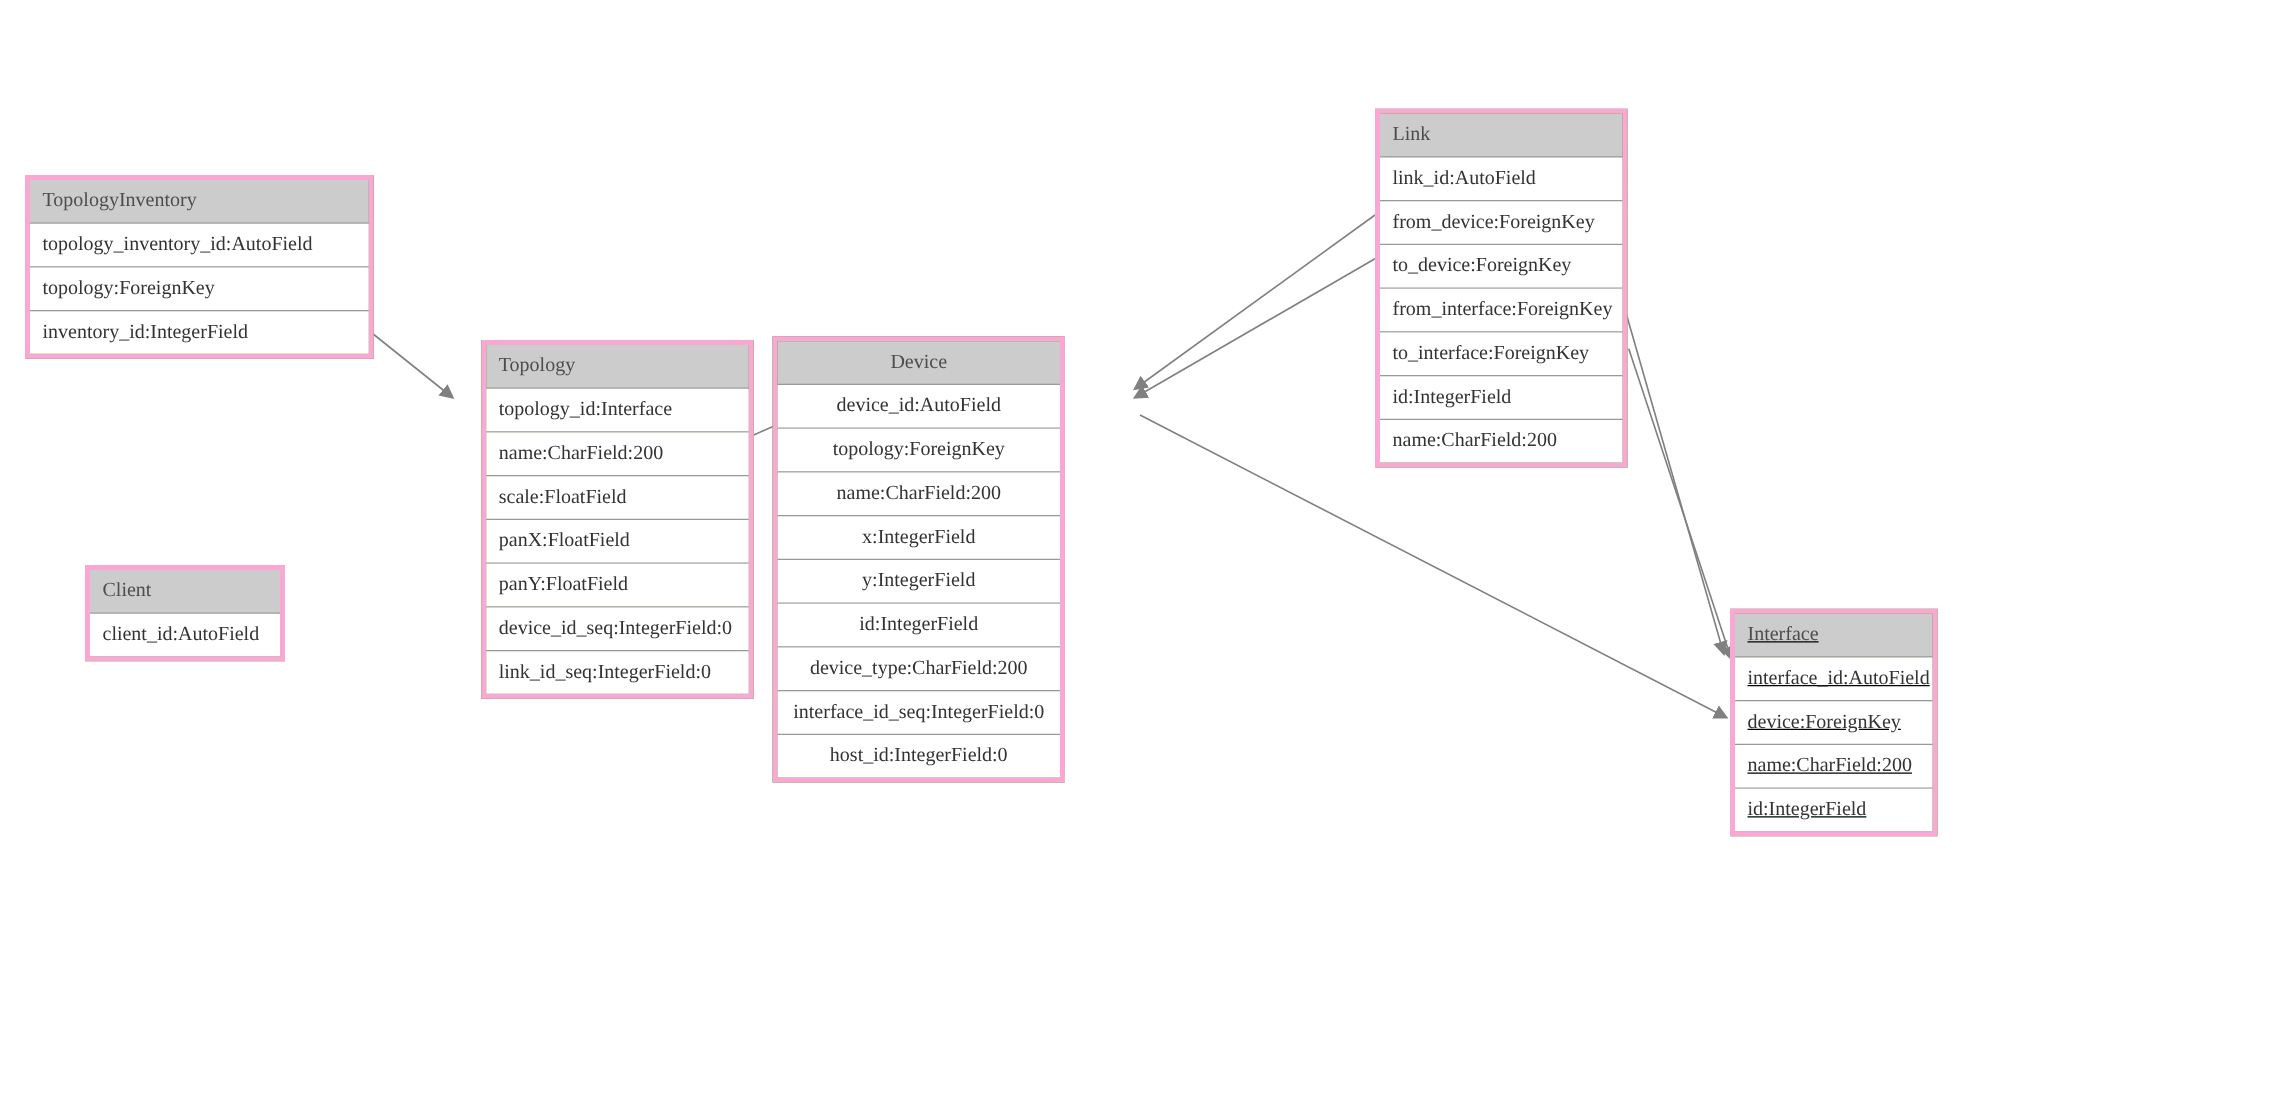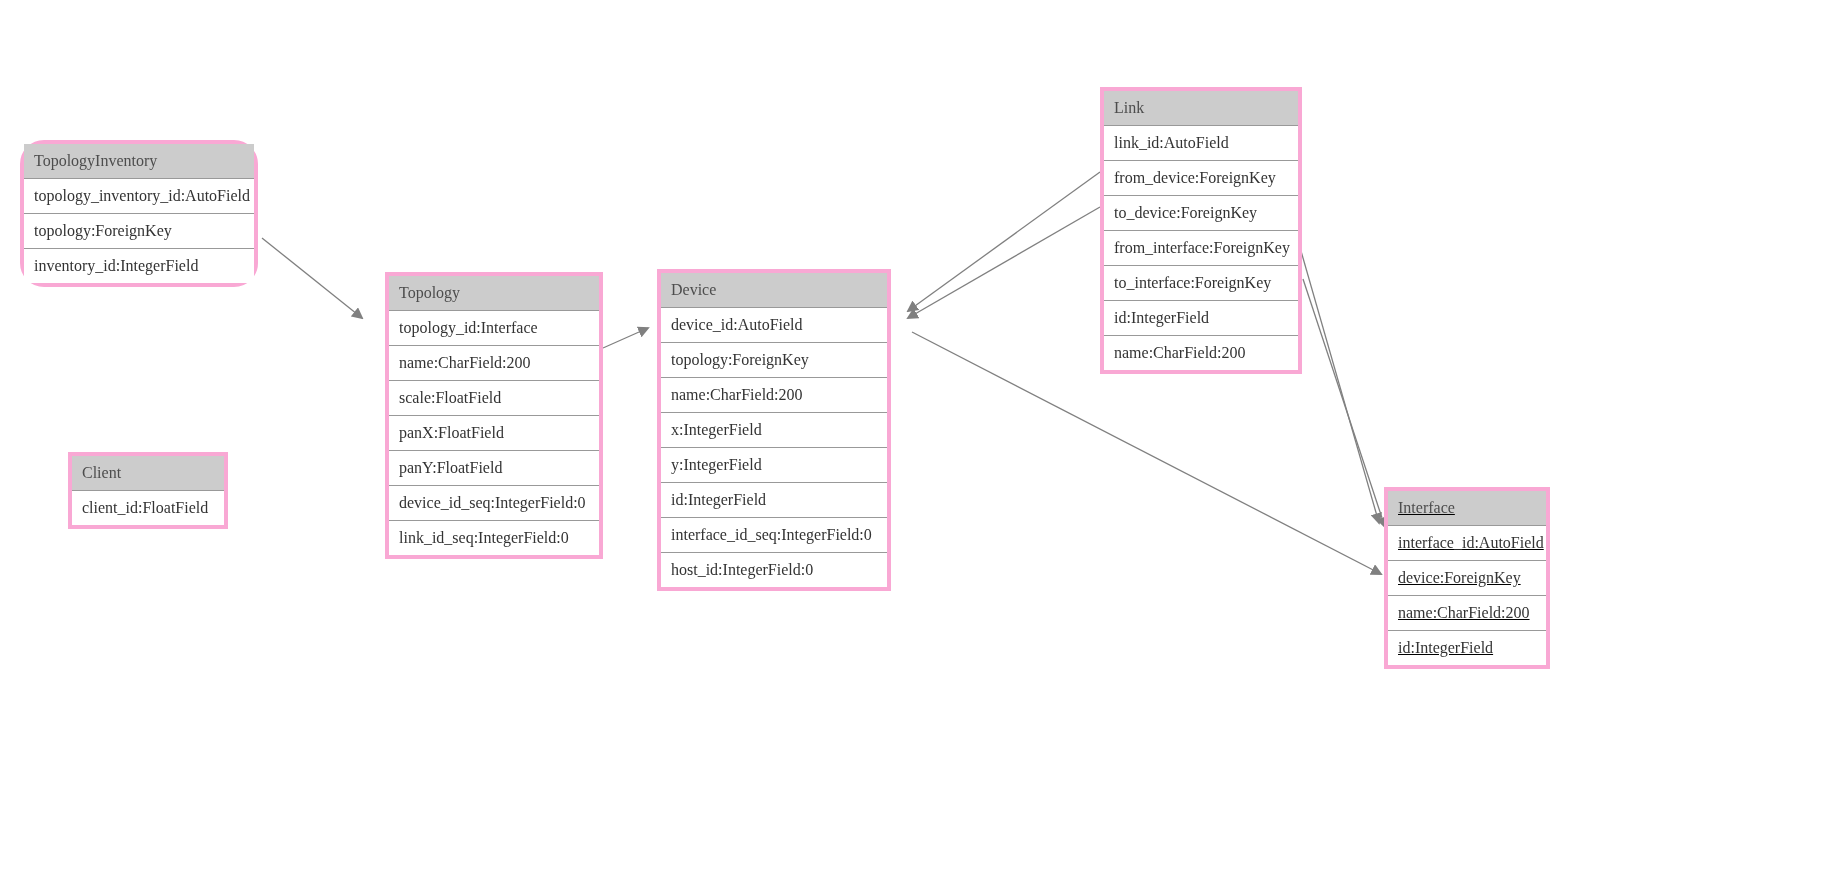--- a/index.html
+++ b/index.html
@@ -74,51 +74,52 @@
       <path d="M262,238 L362,318" marker-end="url(#arrow)"></path>
       <path d="M603,348 L648,328" marker-end="url(#arrow)"></path>
       <path d="M1100,172 L908,311" marker-end="url(#arrow)"></path>
       <path d="M1100,207 L908,318" marker-end="url(#arrow)"></path>
       <path d="M1299,244 L1379,523" marker-end="url(#arrow)"></path>
       <path d="M1303,279 L1385,527" marker-end="url(#arrow)"></path>
       <path d="M912,332 L1381,574" marker-end="url(#arrow)"></path>
     </g>
   </svg>
 
-  <div class="entity" style="left:20px; top:140px; width:238px;border-radius:24px;">
+  <div class="entity" style="left:20px; top:140px; width:279px;">
     <div class="entity-title">TopologyInventory</div>
     <div class="entity-field">topology_inventory_id:AutoField</div>
     <div class="entity-field">topology:ForeignKey</div>
     <div class="entity-field">inventory_id:IntegerField</div>
   </div>
 
   <div class="entity" style="left:68px; top:452px; width:160px;">
     <div class="entity-title">Client</div>
-    <div class="entity-field">client_id:FloatField</div>
+    <div class="entity-field">client_id:AutoField</div>
   </div>
 
   <div class="entity" style="left:385px; top:272px; width:218px;">
     <div class="entity-title">Topology</div>
     <div class="entity-field">topology_id:Interface</div>
     <div class="entity-field">name:CharField:200</div>
     <div class="entity-field">scale:FloatField</div>
     <div class="entity-field">panX:FloatField</div>
     <div class="entity-field">panY:FloatField</div>
     <div class="entity-field">device_id_seq:IntegerField:0</div>
     <div class="entity-field">link_id_seq:IntegerField:0</div>
   </div>
 
-  <div class="entity" style="left:657px; top:269px; width:234px;">
+  <div class="entity" style="left:618px; top:269px; width:234px;text-align:center;">
     <div class="entity-title">Device</div>
     <div class="entity-field">device_id:AutoField</div>
     <div class="entity-field">topology:ForeignKey</div>
     <div class="entity-field">name:CharField:200</div>
     <div class="entity-field">x:IntegerField</div>
     <div class="entity-field">y:IntegerField</div>
     <div class="entity-field">id:IntegerField</div>
+    <div class="entity-field">device_type:CharField:200</div>
     <div class="entity-field">interface_id_seq:IntegerField:0</div>
     <div class="entity-field">host_id:IntegerField:0</div>
   </div>
 
   <div class="entity" style="left:1100px; top:87px; width:202px;">
     <div class="entity-title">Link</div>
     <div class="entity-field">link_id:AutoField</div>
     <div class="entity-field">from_device:ForeignKey</div>
     <div class="entity-field">to_device:ForeignKey</div>
     <div class="entity-field">from_interface:ForeignKey</div>

